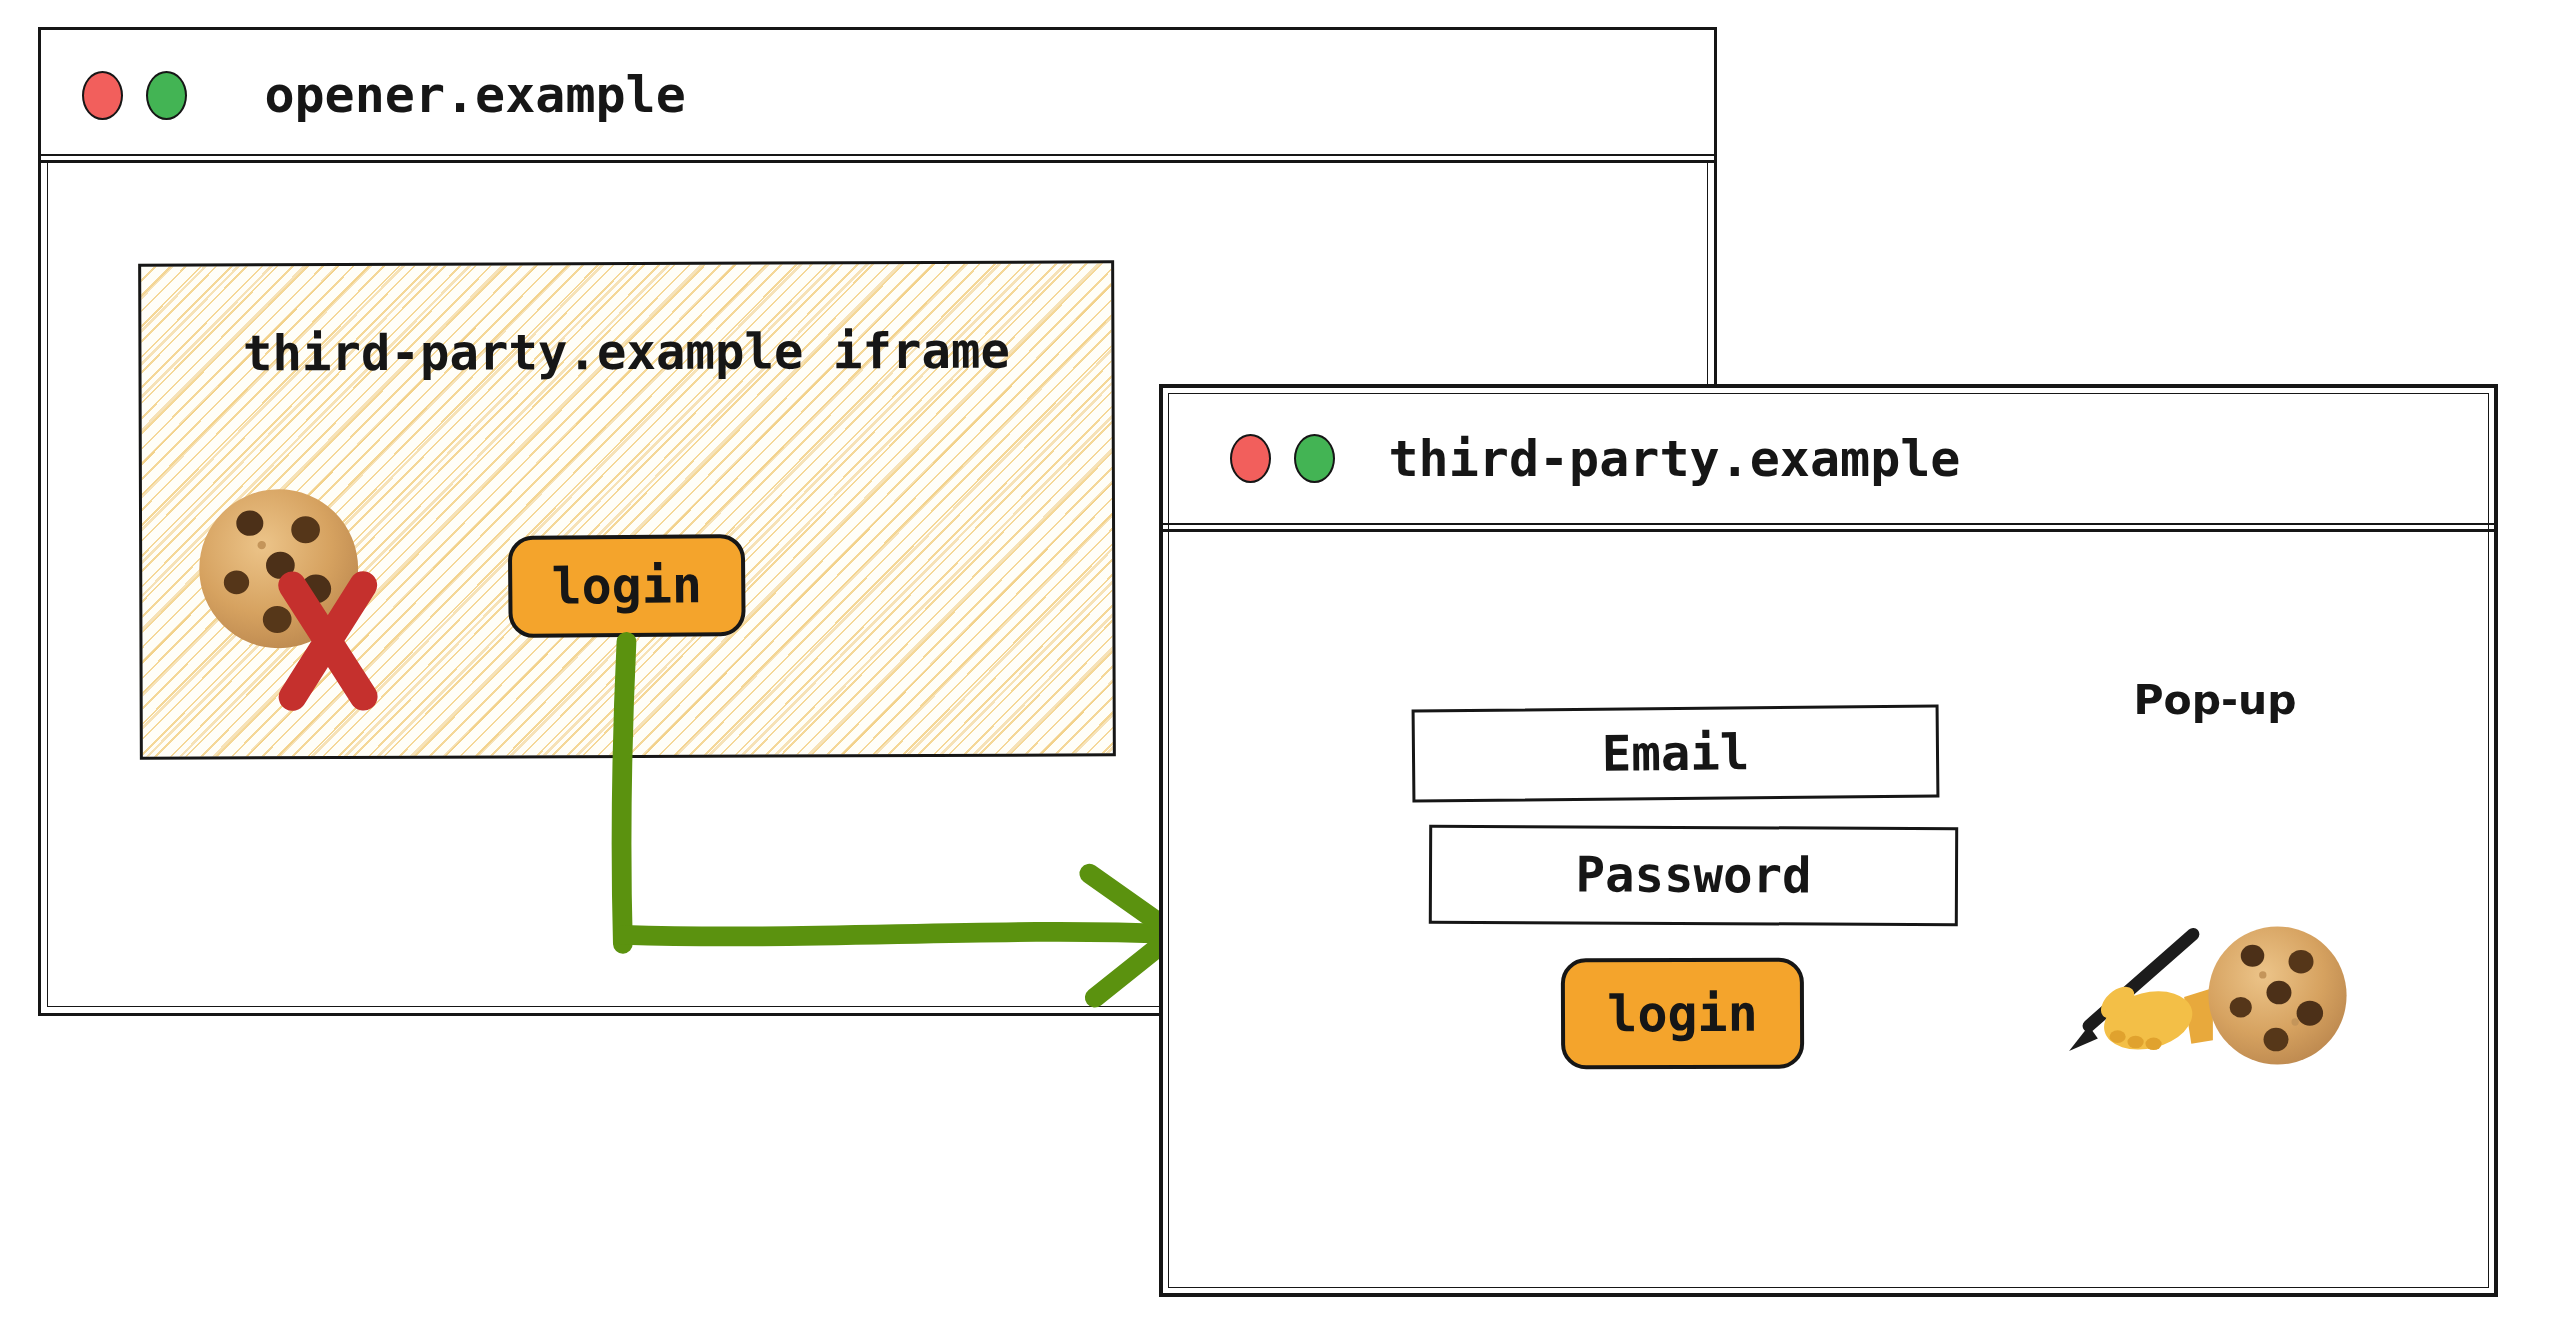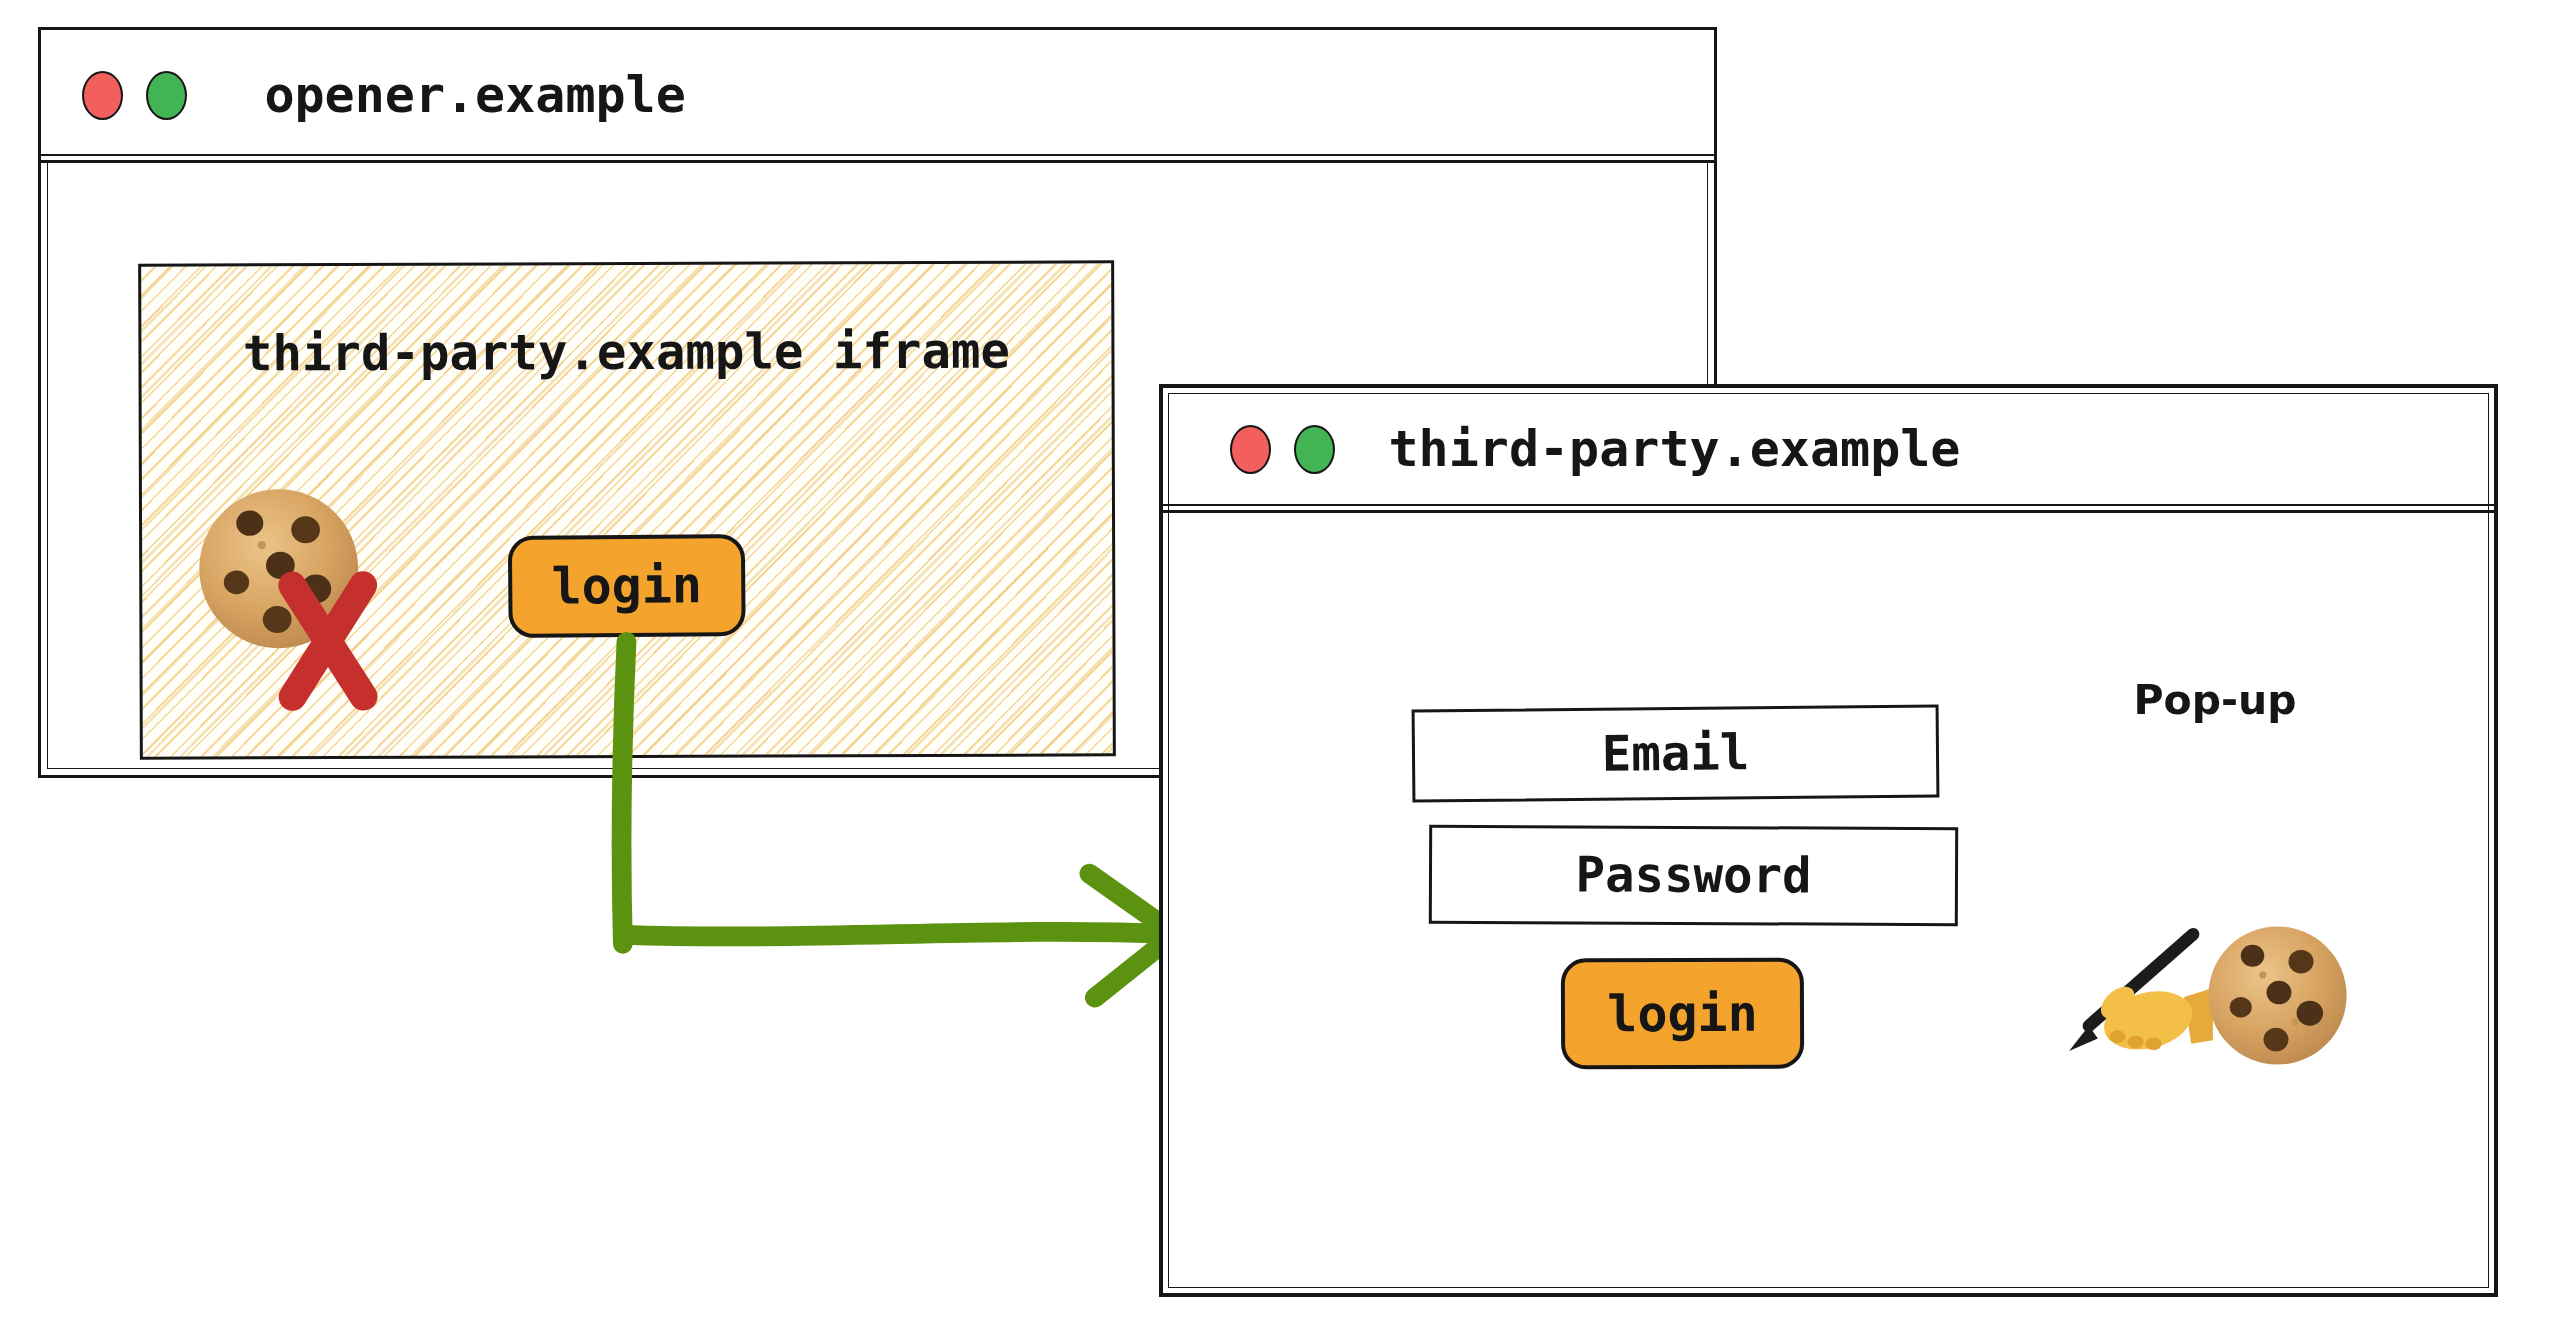--- a/index.html
+++ b/index.html
@@ -26,33 +26,33 @@
       repeating-linear-gradient(135deg, transparent 0 9px, rgba(242,206,128,0.80) 9px 10.8px),
       repeating-linear-gradient(135deg, transparent 0 20.7px, rgba(236,192,104,0.45) 20.7px 23.4px);
   }
   .window {
     position:absolute;
     background:var(--window-bg);
     border:3.6px solid var(--ink);
     outline:1.8px solid var(--ink);
     outline-offset:-10px;
   }
-  #opener-window { left:38px; top:27px; width:1679px; height:751px; z-index:10; }
+  #opener-window { left:38px; top:27px; width:1679px; height:989px; z-index:10; }
   #popup-window  { left:1159px; top:384px; width:1339px; height:913px; z-index:30; border-width:4.5px; }
   .titlebar {
     position:relative;
     display:flex; align-items:center;
     border-bottom:3.6px solid var(--ink);
   }
   .titlebar::after {
     content:""; position:absolute; left:0; right:0; bottom:4.5px; height:1.8px;
     background:var(--ink);
   }
   #opener-window .titlebar { height:133px; background:var(--window-bg); }
-  #popup-window  .titlebar { height:125px; background:transparent; }
+  #popup-window  .titlebar { height:144px; background:transparent; }
   .light {
     width:41px; height:49px; border-radius:50%;
     border:2.7px solid var(--ink); flex:0 0 auto;
   }
   .light.red   { background:var(--traffic-red); }
   .light.green { background:var(--traffic-green); }
   #opener-window .light.red   { margin-left:41px; }
   #opener-window .light.green { margin-left:23.4px; }
   #popup-window  .light.red   { margin-left:67px; }
   #popup-window  .light.green { margin-left:22.5px; }

